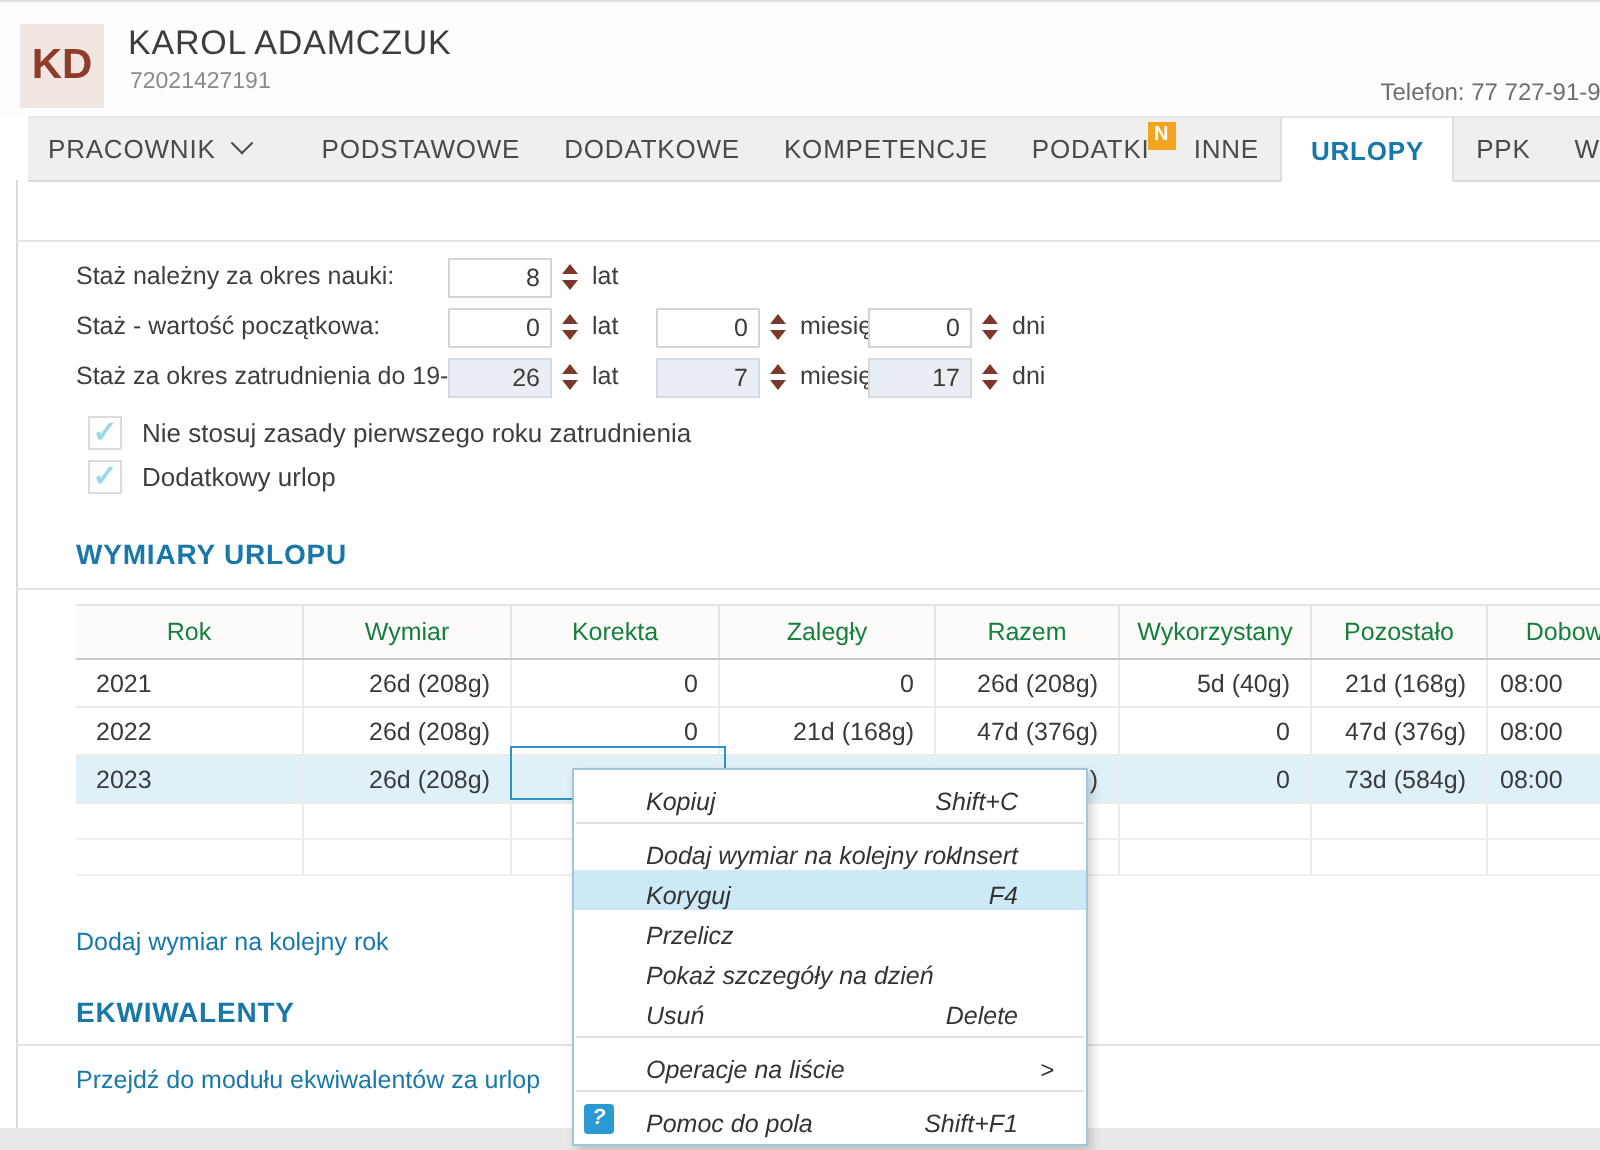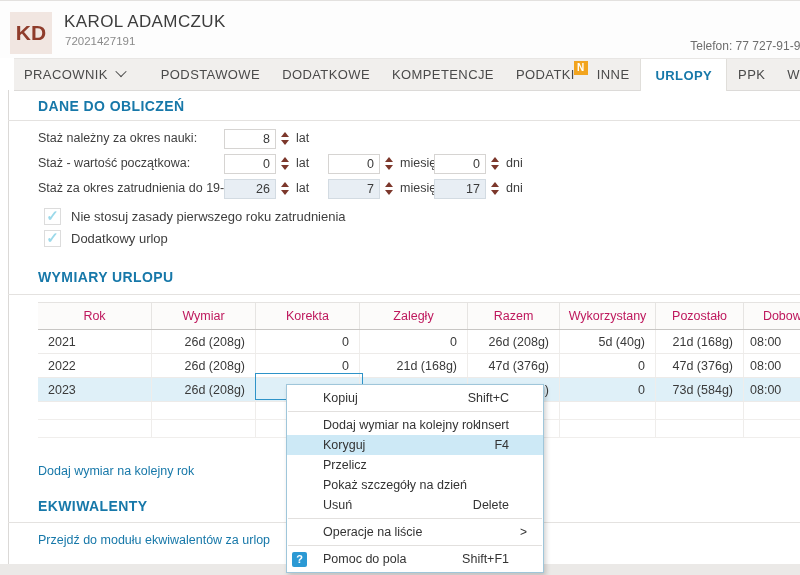--- a/index.html
+++ b/index.html
@@ -46,32 +46,32 @@
   .cblabel{margin-left:10px;font-size:13px;color:#3e3e3e;}
   .link{position:absolute;left:38px;font-size:12.5px;color:#1778a9;white-space:nowrap;cursor:pointer;}
   
   .tbl{position:absolute;left:38px;top:301px;width:826px;font-size:12.5px;color:#3a3a3a;}
   .trow{display:flex;}
   .trow.head{height:26px;border-top:1px solid #e5e3e1;border-bottom:1px solid #c8c6c4;background:#fcfbfa;}
   .trow.data{height:23px;border-bottom:1px solid #edebe9;}
   .trow.empty{height:17px;border-bottom:1px solid #f0eeec;}
   .trow.hl{background:#dff0f8;}
   .tc{box-sizing:border-box;border-right:1px solid #efedeb;display:flex;align-items:center;overflow:visible;}
-  .trow.head .tc{justify-content:center;color:#be185d;border-right:1px solid #e6e4e2;white-space:nowrap;}
+  .trow.head .tc{justify-content:center;color:#15803d;border-right:1px solid #e6e4e2;white-space:nowrap;}
   .c0{width:114px;padding-left:10px;}  .trow.head .c0{padding-left:0;}
   .c1{width:104px;} .c2{width:104px;} .c3{width:108px;} .c4{width:92px;} .c5{width:96px;} .c6{width:88px;}
   .c7{width:120px;padding-left:6px;border-right:none !important;}
   .num{justify-content:flex-end;padding-right:10px;}
   .trow.head .num{justify-content:center;padding-right:0;}
   .selcell{position:absolute;left:217px;top:71px;width:106px;height:25px;border:1px solid #2e93c8;z-index:5;}
   
   .menu{position:absolute;left:286px;top:383px;width:256px;background:#fff;border:1px solid #9fc6da;
     box-shadow:2px 3px 5px rgba(0,0,0,.18);z-index:50;padding:3px 0;}
-  .mi{position:relative;height:20px;display:flex;align-items:center;font-size:12.5px;color:#333;
-    padding-left:36px;cursor:pointer;}
+  .mi{position:relative;height:20px;display:flex;align-items:flex-end;font-size:12.5px;color:#333;
+    padding-left:36px;cursor:pointer;font-style:italic;}
   .mi.hl{background:#cde9f6;}
   .mi .sc{position:absolute;right:34px;color:#333;}
   .mi .arrow{position:absolute;right:16px;font-size:12px;color:#333;}
   .msep{height:1px;background:#e2e0de;margin:3px 1px;}
   .qicon{position:absolute;left:5px;top:2.5px;width:15px;height:15px;background:#2b99d4;color:#fff;
     border-radius:2px;font-size:11px;font-weight:bold;display:flex;align-items:center;justify-content:center;}
 </style>
 </head>
 <body>
 
@@ -113,21 +113,20 @@
       </div>
     <div class="tab">
         <span>WDROŻENIE</span>
       </div>
 
   </div>
 
   <div class="content-border"></div>
   <div class="bottom-strip"></div>
 
-  <div class="sec-title" style="top:97px">DANE DO OBLICZEŃ</div>
   <div class="divider" style="top:119px"></div>
 
   <div class="flabel" style="top:127px">Staż należny za okres nauki:</div>
   <input class="spinfield" style="left: 224px; top: 128px;" value="8">
   <div class="spin" style="left:281px;top:131px">
       <i class="up"></i>
       <i class="dn"></i>
     </div>
   <div class="unit" style="left:296px;top:127px">lat</div>
 

